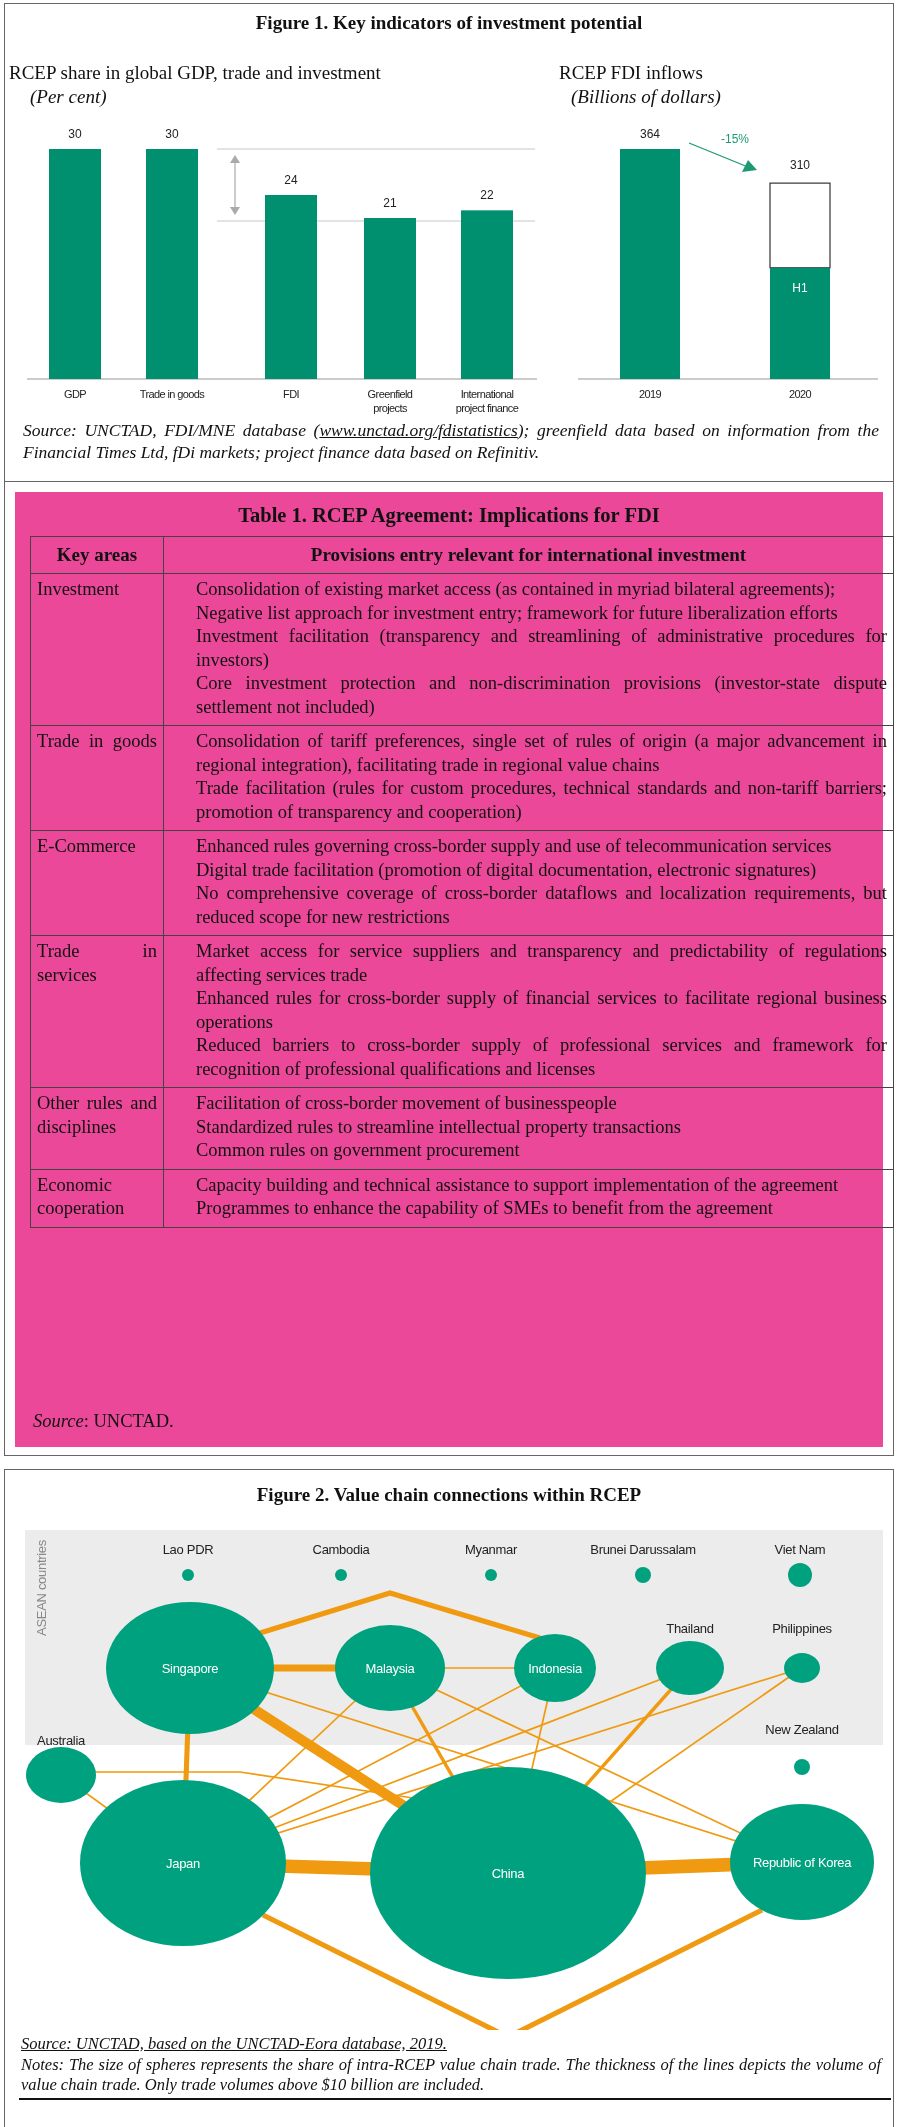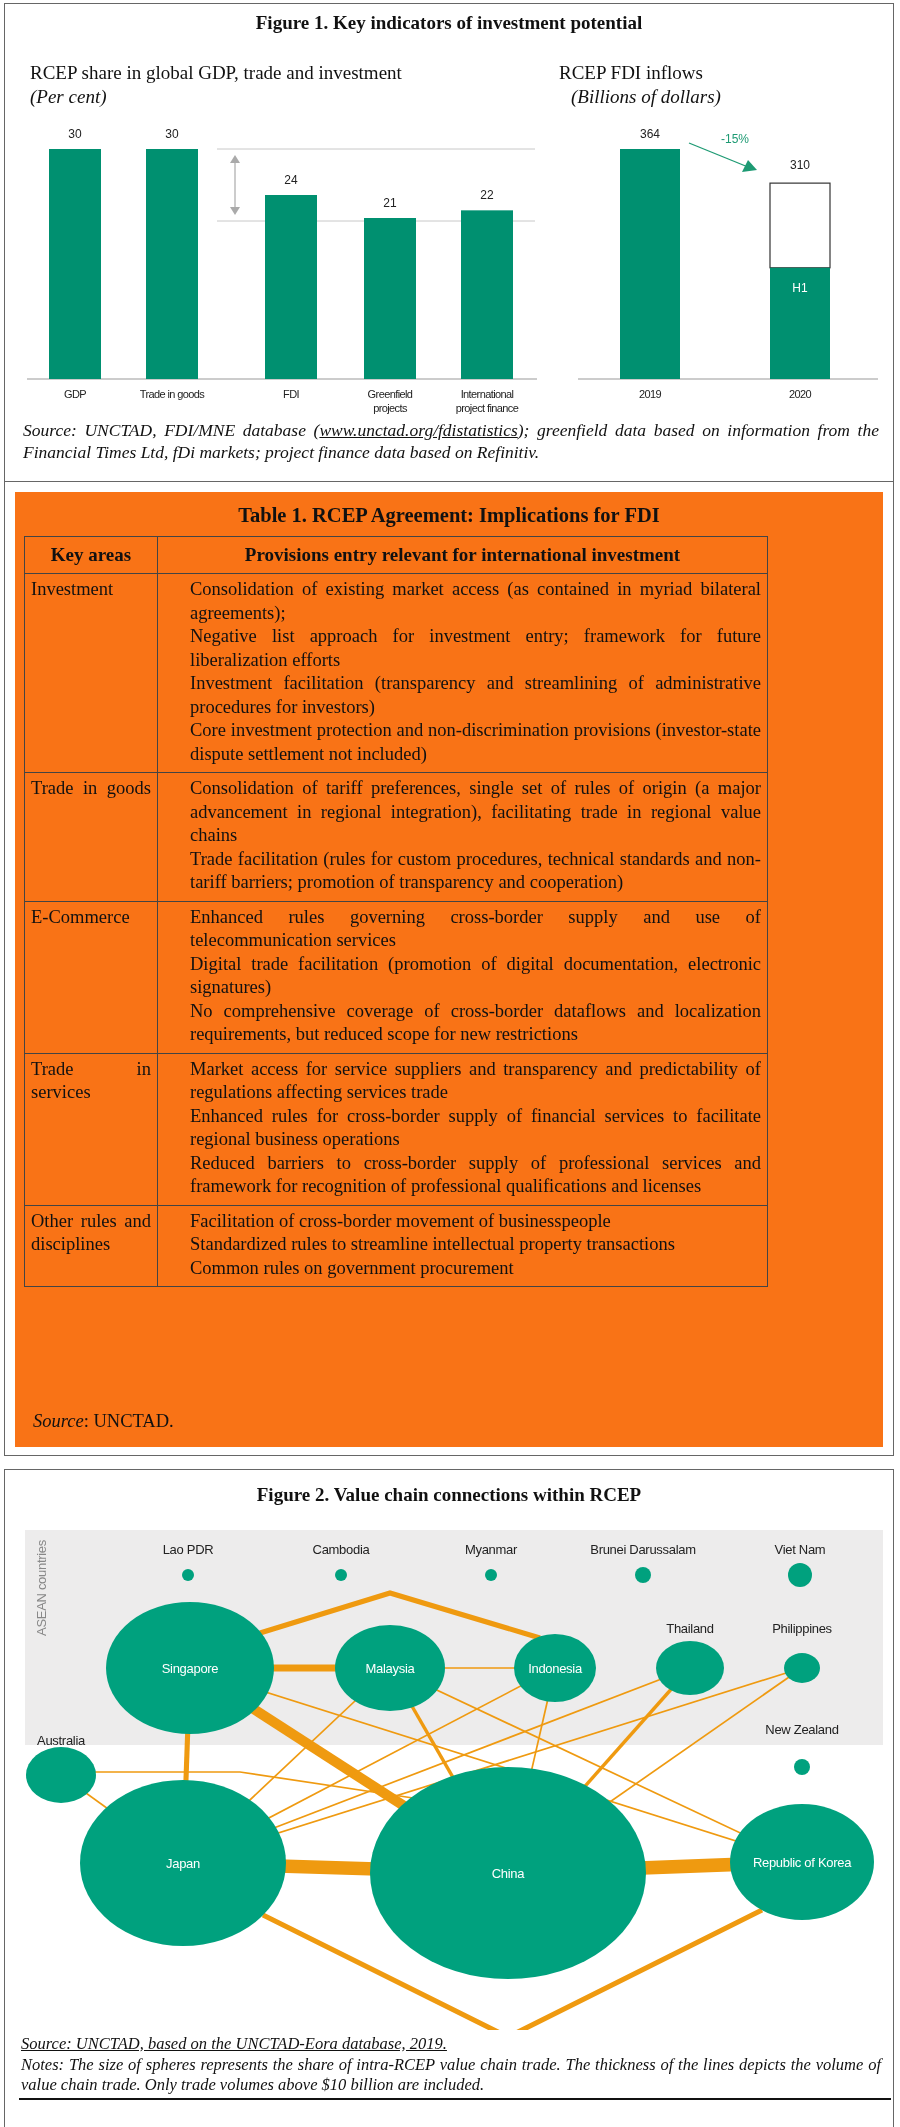--- a/index.html
+++ b/index.html
@@ -15,23 +15,23 @@
   
   .sub-title { position: absolute; font-size: 19px; line-height: 22px; }
   .sub-unit { position: absolute; font-size: 19px; font-style: italic; line-height: 22px; margin-left: 12px; }
   .chart-svg { position: absolute; left: 0; top: 0; }
   .ax-label { font-family: "Liberation Sans", sans-serif; font-size: 11px; fill: #222; letter-spacing: -0.6px; }
   .val-label { font-family: "Liberation Sans", sans-serif; font-size: 12px; fill: #222; }
   .src { position: absolute; left: 18px; right: 14px; font-size: 17.5px; font-style: italic; line-height: 22px; text-align: justify; }
   .src u { text-decoration: underline; }
 
   
-  .tbl-inner { position: absolute; left: 10px; top: 10px; right: 10px; bottom: 8px; background: #f97316; }
+  .tbl-inner { position: absolute; left: 10px; top: 10px; right: 10px; bottom: 8px; background: #ec4899; }
   .tbl-title { position: absolute; left: 0; right: 0; top: 12px; text-align: center; font-weight: bold; font-size: 20.5px; }
-  table.prov { position: absolute; left: 9px; top: 44px; width: 744px; border-collapse: collapse; font-size: 18.5px; line-height: 23.5px; border-radius: 9px; }
+  table.prov { position: absolute; left: 15px; top: 44px; width: 864px; border-collapse: collapse; font-size: 18.5px; line-height: 23.5px; border-radius: 9px; }
   table.prov th { font-weight: bold; font-size: 19px; padding: 4px 6px; border: 1.5px solid #444; text-align: center; height: 28px; }
   table.prov td { border: 1.5px solid #444; vertical-align: top; padding: 4px 6px 6px 6px; }
   table.prov td.area { width: 120px; text-align: justify; text-align-last: left; }
   table.prov td.area.spread { text-align-last: justify; }
   table.prov td.prov-cell { padding-left: 32px; padding-right: 6px; text-align: justify; }
   .prov-item { display: block; }
   .tbl-source { position: absolute; left: 18px; top: 919px; font-size: 18.5px; }
 
   
   .net-svg { position: absolute; left: 0; top: 0; }
@@ -39,21 +39,21 @@
   .ext-label { font-family: "Liberation Sans", sans-serif; font-size: 13px; fill: #222; letter-spacing: -0.3px; }
   .notes { position: absolute; left: 16px; right: 12px; font-size: 16.5px; font-style: italic; line-height: 20px; text-align: justify; }
   .rule { position: absolute; left: 14px; right: 2px; height: 2px; background: #111; }
 </style>
 </head>
 <body>
 
 <div class="box" id="fig1">
   <div class="fig-title" style="top:8px;">Figure 1. Key indicators of investment potential</div>
 
-  <div class="sub-title" style="left:25px; top:58px;">RCEP share in global GDP, trade and investment</div>
+  <div class="sub-title" style="left:4px; top:58px;">RCEP share in global GDP, trade and investment</div>
   <div class="sub-unit" style="left:13px; top:82px;">(Per cent)</div>
   <div class="sub-title" style="left:554px; top:58px;">RCEP FDI inflows</div>
   <div class="sub-unit" style="left:554px; top:82px;">(Billions of dollars)</div>
 
   <svg class="chart-svg" id="fig1-svg" width="887" height="420">
       <line x1="212" x2="530" y1="145" y2="145" stroke="#c8c8c8" stroke-width="1"></line>
       <line x1="212" x2="530" y1="217" y2="217" stroke="#c8c8c8" stroke-width="1"></line>
       <line x1="230" x2="230" y1="155" y2="206" stroke="#aaa" stroke-width="1.2"></line>
       <path d="M225 159 L230 151 L235 159 Z" fill="#aaa"></path>
       <path d="M225 203 L230 211 L235 203 Z" fill="#aaa"></path>
@@ -134,20 +134,27 @@
               <span class="prov-item">Enhanced rules for cross-border supply of financial services to facilitate regional business operations</span>
               <span class="prov-item">Reduced barriers to cross-border supply of professional services and framework for recognition of professional qualifications and licenses</span>
             </td>
           </tr>
           <tr>
             <td class="area spread">Other rules and disciplines</td>
             <td class="prov-cell">
               <span class="prov-item">Facilitation of cross-border movement of businesspeople</span>
               <span class="prov-item">Standardized rules to streamline intellectual property transactions</span>
               <span class="prov-item">Common rules on government procurement</span>
+            </td>
+          </tr>
+          <tr>
+            <td class="area">Economic cooperation</td>
+            <td class="prov-cell">
+              <span class="prov-item">Capacity building and technical assistance to support implementation of the agreement</span>
+              <span class="prov-item">Programmes to enhance the capability of SMEs to benefit from the agreement</span>
             </td>
           </tr>
         </tbody>
     </table>
     <div class="tbl-source"><i>Source</i><span>: UNCTAD.</span></div>
   </div>
 </div>
 
 <div class="box" id="fig2">
   <div class="fig-title" style="top:14px;">Figure 2. Value chain connections within RCEP</div>

